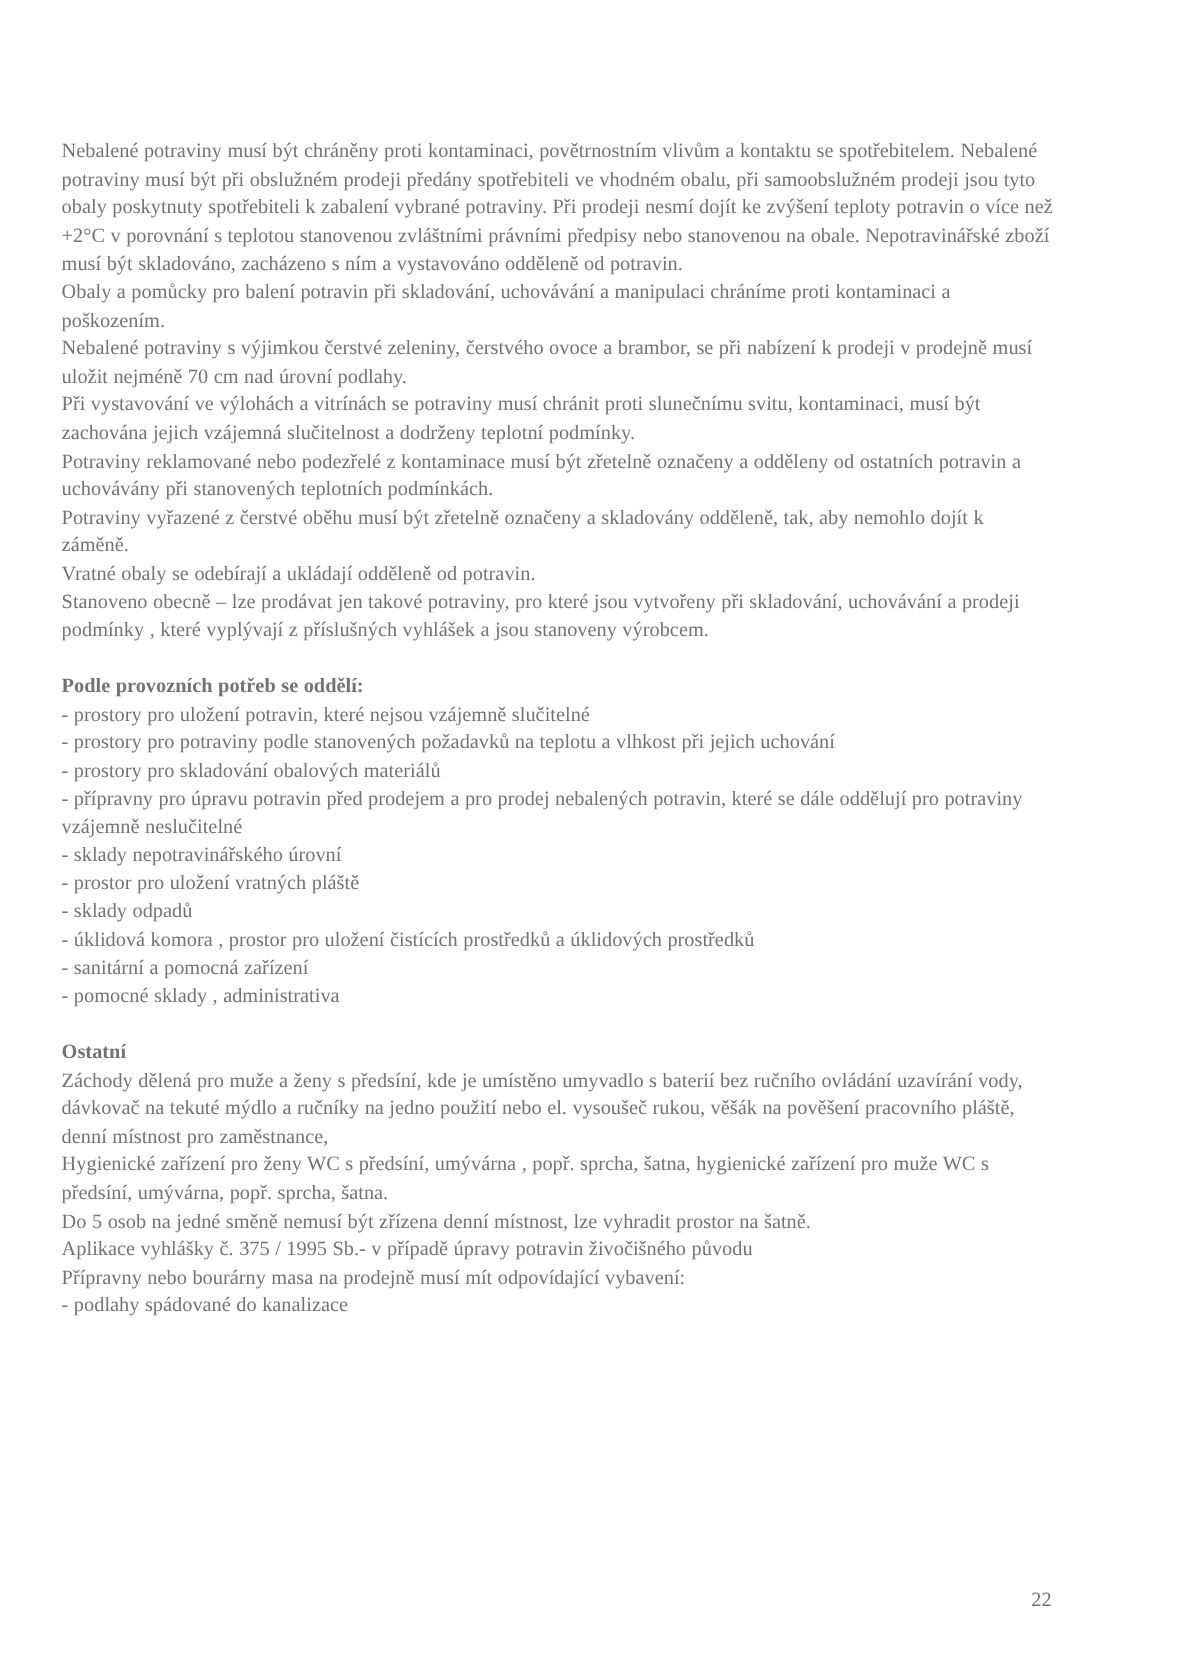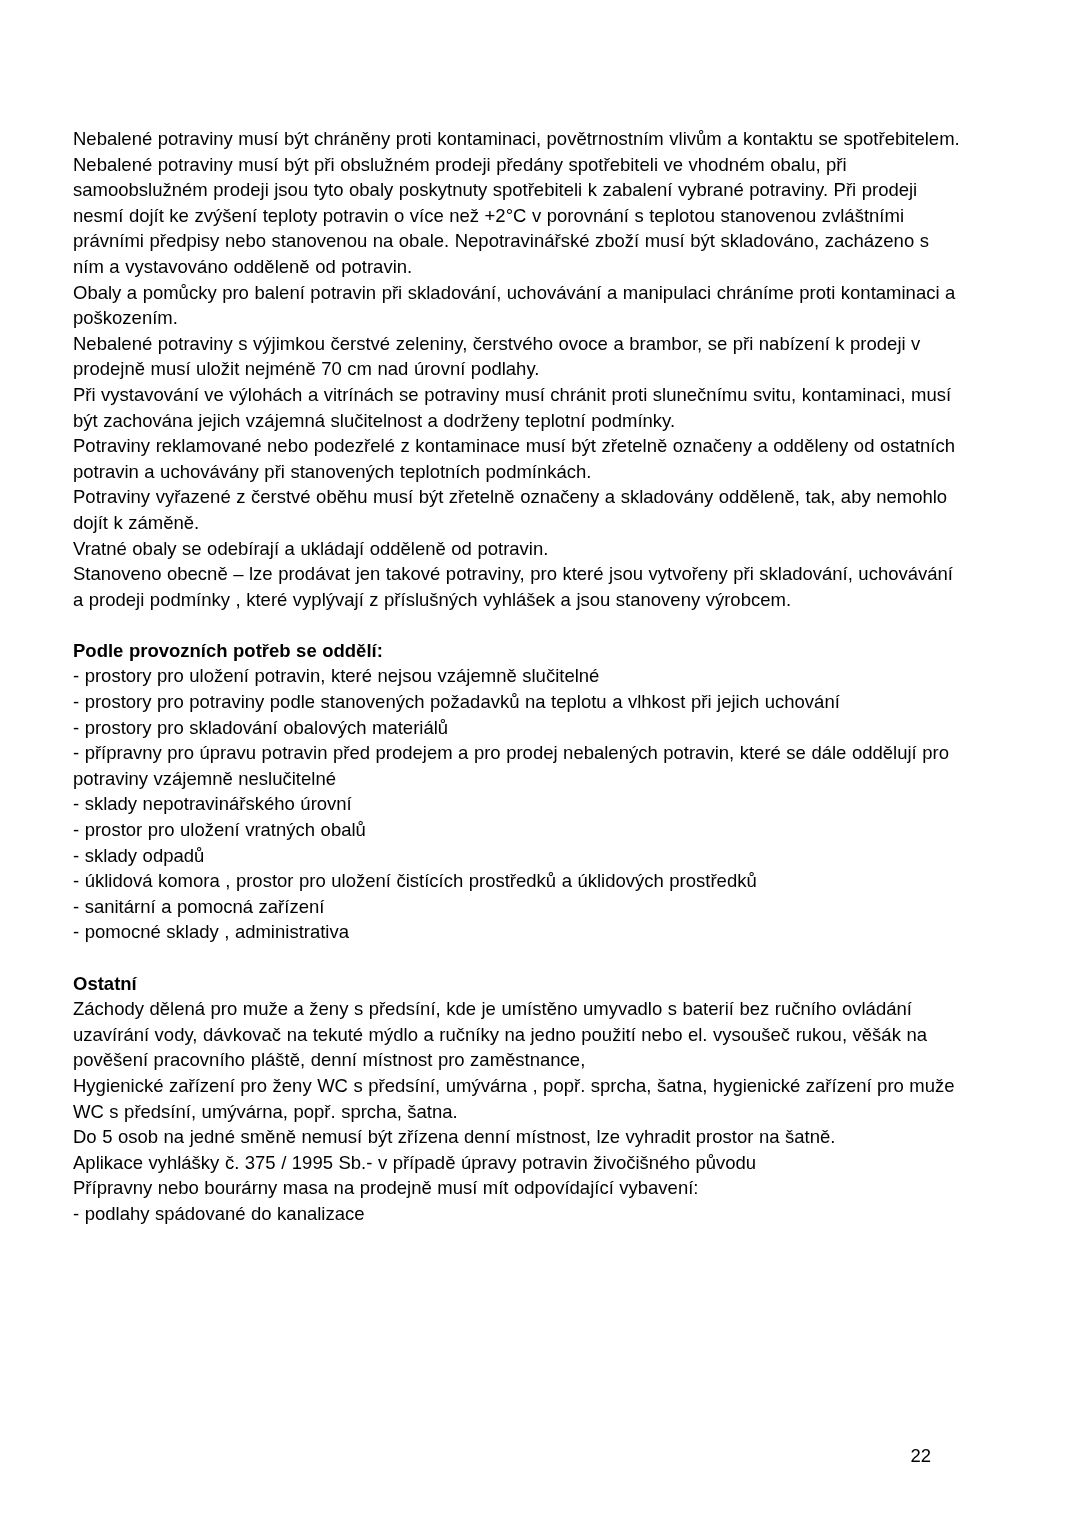--- a/index.html
+++ b/index.html
@@ -6,40 +6,40 @@
     margin: 0;
     padding: 0;
     background: #ffffff;
   }
   .page {
     position: relative;
     width: 1080px;
     height: 1527px;
     background: #ffffff;
     box-sizing: border-box;
-    padding: 126px 120px 0 73px;
-    font-family: Liberation Sans, sans-serif;
+    padding: 126px 120px 0 56px;
+    font-family: Liberation Serif, serif;
     font-size: 18.5px;
     line-height: 25.6px;
-    color: #000000;
+    color: #737373;
     overflow: hidden;
   }
   .doc-body p {
     margin: 0;
     word-spacing: 0.02em;
   }
   .doc-body p.heading {
     font-weight: bold;
   }
   .doc-body p.gap-before {
     margin-top: 25.6px;
   }
   .page-number {
     position: absolute;
-    right: 149px;
+    right: 124px;
     bottom: 58px;
     font-size: 18.5px;
     line-height: 25.6px;
   }
 </style>
 </head>
 <body>
 
 <div class="page">
   <div class="doc-body">
@@ -50,21 +50,21 @@
       <p class="paragraph">Potraviny reklamované nebo podezřelé z kontaminace musí být zřetelně označeny a odděleny od ostatních potravin a uchovávány při stanovených teplotních podmínkách.</p>
       <p class="paragraph">Potraviny vyřazené z čerstvé oběhu musí být zřetelně označeny a skladovány odděleně, tak, aby nemohlo dojít k záměně.</p>
       <p class="paragraph">Vratné obaly se odebírají a ukládají odděleně od potravin.</p>
       <p class="paragraph">Stanoveno obecně – lze prodávat jen takové potraviny, pro které jsou vytvořeny při skladování, uchovávání a prodeji podmínky , které vyplývají z příslušných vyhlášek a jsou stanoveny výrobcem.</p>
       <p class="heading gap-before">Podle provozních potřeb se oddělí:</p>
       <p class="list-item">- prostory pro uložení potravin, které nejsou vzájemně slučitelné</p>
       <p class="list-item">- prostory pro potraviny podle stanovených požadavků na teplotu a vlhkost při jejich uchování</p>
       <p class="list-item">- prostory pro skladování obalových materiálů</p>
       <p class="list-item">- přípravny pro úpravu potravin před prodejem a pro prodej nebalených potravin, které se dále oddělují pro potraviny vzájemně neslučitelné</p>
       <p class="list-item">- sklady nepotravinářského úrovní</p>
-      <p class="list-item">- prostor pro uložení vratných obalů</p>
+      <p class="list-item">- prostor pro uložení vratných pláště</p>
       <p class="list-item">- sklady odpadů</p>
       <p class="list-item">- úklidová komora , prostor pro uložení čistících prostředků a úklidových prostředků</p>
       <p class="list-item">- sanitární a pomocná zařízení</p>
       <p class="list-item">- pomocné sklady , administrativa</p>
       <p class="heading gap-before">Ostatní</p>
       <p class="paragraph">Záchody dělená pro muže a ženy s předsíní, kde je umístěno umyvadlo s baterií bez ručního ovládání uzavírání vody, dávkovač na tekuté mýdlo a ručníky na jedno použití nebo el. vysoušeč rukou, věšák na pověšení pracovního pláště, denní místnost pro zaměstnance,</p>
       <p class="paragraph">Hygienické zařízení pro ženy WC s předsíní, umývárna , popř. sprcha, šatna, hygienické zařízení pro muže WC s předsíní, umývárna, popř. sprcha, šatna.</p>
       <p class="paragraph">Do 5 osob na jedné směně nemusí být zřízena denní místnost, lze vyhradit prostor na šatně.</p>
       <p class="paragraph">Aplikace vyhlášky č. 375 / 1995 Sb.- v případě úpravy potravin živočišného původu</p>
       <p class="paragraph">Přípravny nebo bourárny masa na prodejně musí mít odpovídající vybavení:</p>

